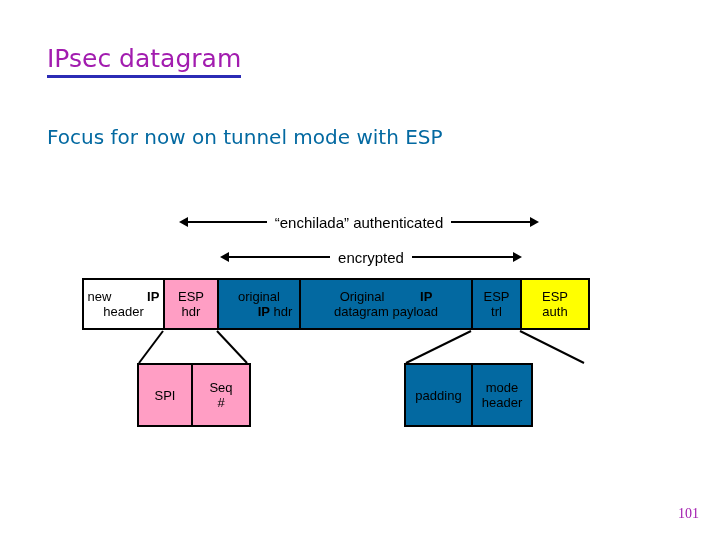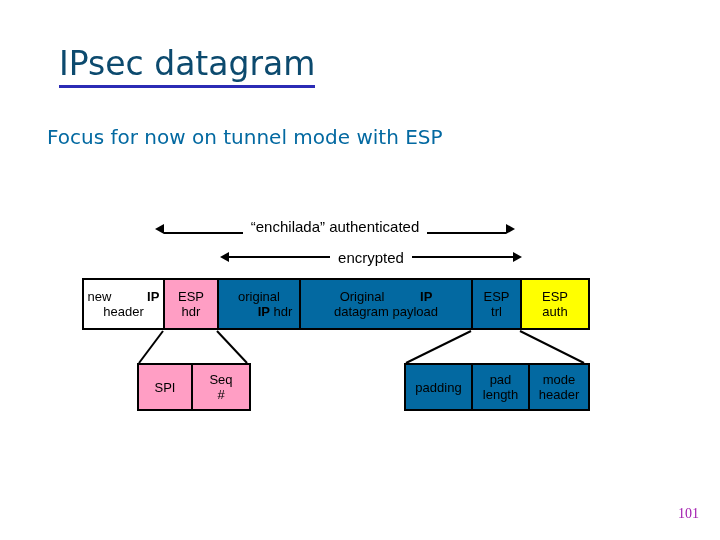--- a/index.html
+++ b/index.html
@@ -14,26 +14,25 @@
     overflow: hidden;
     font-family: "Liberation Sans", sans-serif;
   }
 
   
   .slide-title {
     position: absolute;
     left: 47px;
     top: 44px;
     font-family: "DejaVu Sans", sans-serif;
-    font-size: 33px;
+    font-size: 25px;
     font-weight: 400;
-    color: #0c4a6e;
+    color: #a21caf;
     letter-spacing: 0px;
     white-space: nowrap;
-    margin-left: 12px;
   }
   .slide-title .tx {
     border-bottom: 3px solid #2b2bb5;
     padding-bottom: 2px;
   }
 
   
   .subtitle {
     position: absolute;
     left: 47px;
@@ -46,21 +45,21 @@
 
   
   .arrow-row {
     position: absolute;
     height: 24px;
     display: flex;
     align-items: center;
     font-size: 15px;
     color: #000;
   }
-  #auth-arrow-row { left: 155px; top: 210px; width: 360px; align-items: flex-end; }
+  #auth-arrow-row { left: 179px; top: 210px; width: 360px; }
   #enc-arrow-row  { left: 220px; top: 245px; width: 302px; }
 
   .arrow-line {
     flex: 1 1 auto;
     height: 0;
     border-top: 2px solid #000;
     position: relative;
   }
   .arrow-label {
     padding: 0 8px;
@@ -110,21 +109,21 @@
   .field b { font-weight: bold; padding-left: 32px; }
 
   .c-white { background: #ffffff; }
   .c-pink  { background: #ff9ec4; }
   .c-green { background: #0369a1; }
   .c-yellow{ background: #ffff00; }
 
   
   .sub-row {
     position: absolute;
-    height: 48px;
+    height: 64px;
     display: flex;
     border: 2px solid #000;
     box-sizing: border-box;
   }
   #esp-hdr-detail-row { left: 137px; top: 363px; }
   #esp-trl-detail-row { left: 404px; top: 363px; }
 
   
   #connectors {
     position: absolute;
@@ -209,23 +208,19 @@
     <div class="field c-pink" style="width: 56px;">
       <span class="l1">Seq</span>
       <span class="l2">#</span>
     </div>
   </div>
 
 <div id="esp-trl-detail-row" class="sub-row">
     <div class="field c-green" style="width: 67px;">
       <span class="l1">padding</span>
     </div>
-    <div class="field c-green" style="width: 57px;">
-      <span class="l1">pad</span>
-      <span class="l2">length</span>
-    </div>
     <div class="field c-green" style="width: 58px;">
       <span class="l1">mode</span>
       <span class="l2">header</span>
     </div>
   </div>
 
 <div id="page-number">101</div>
 
 </body></html>

